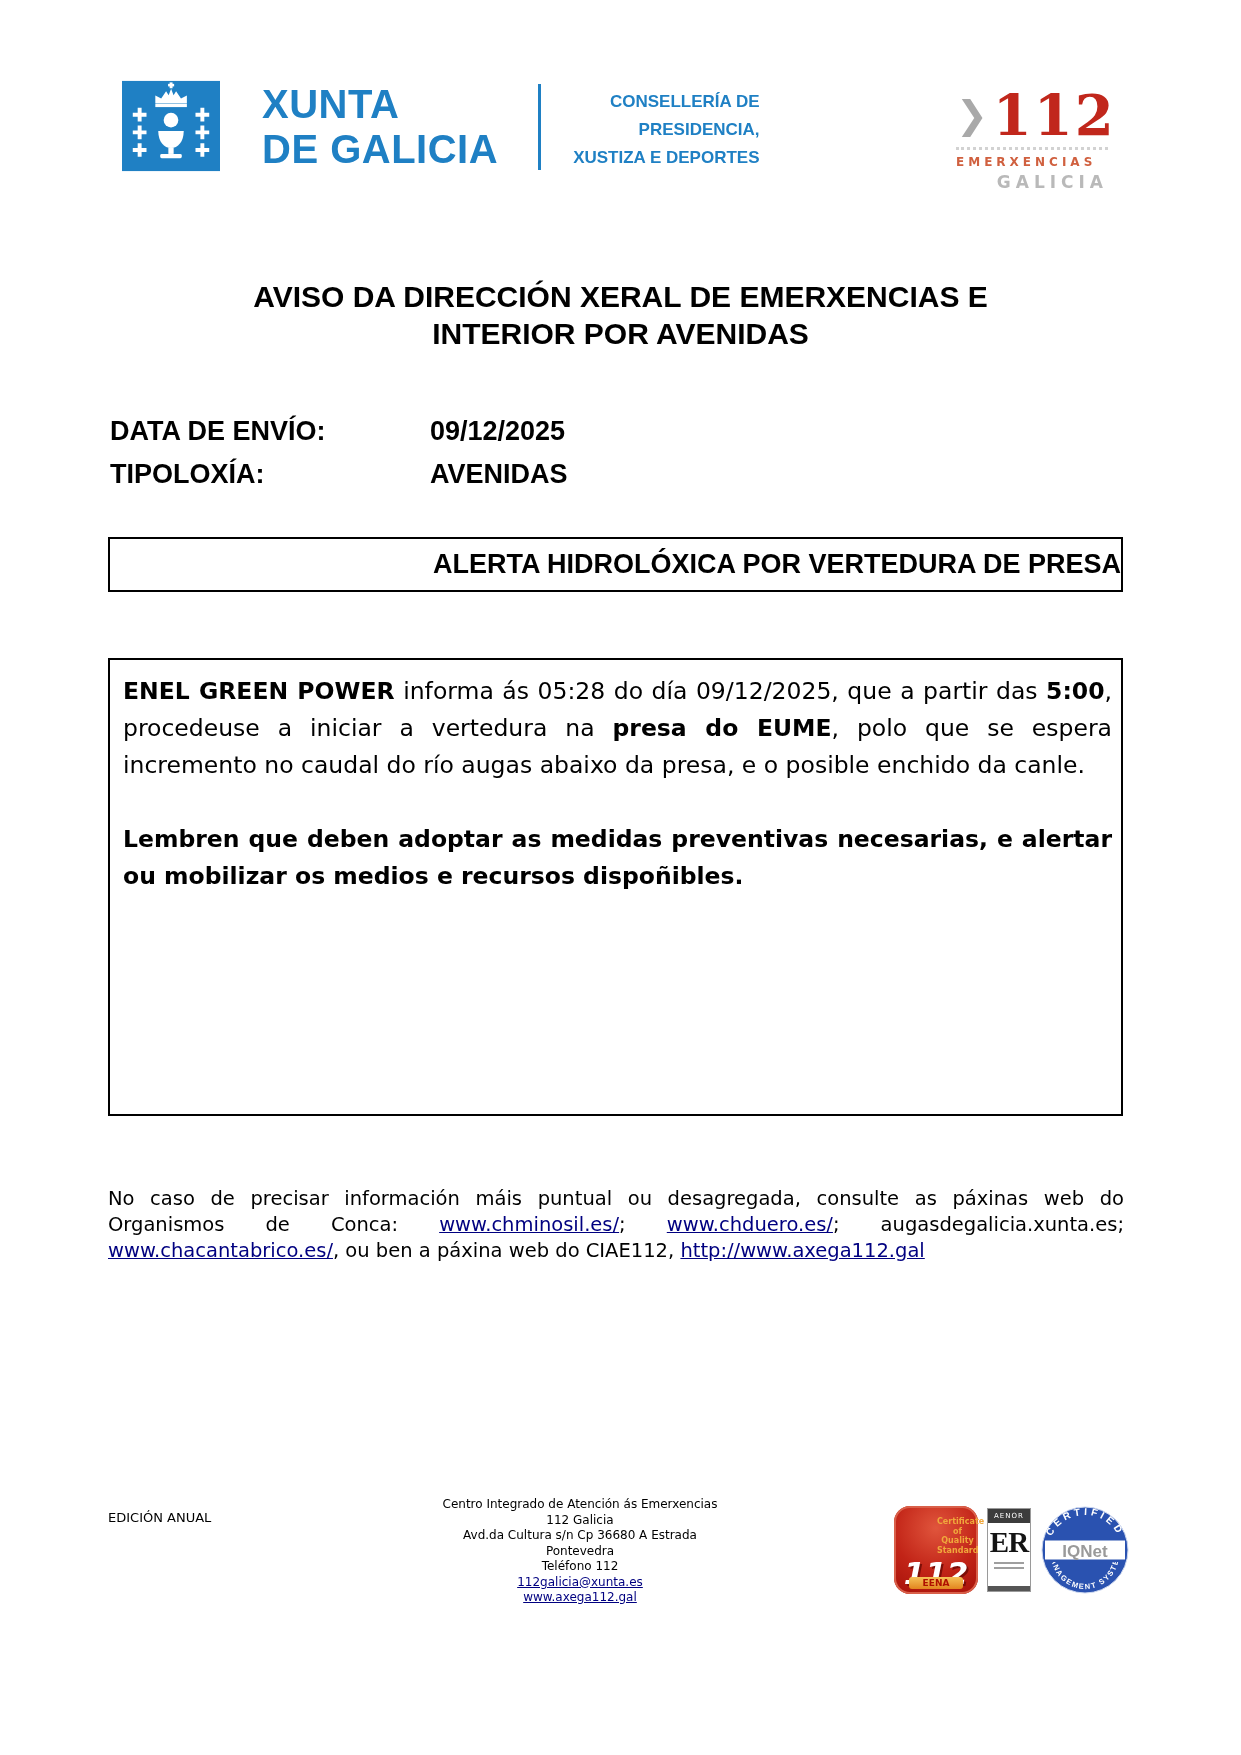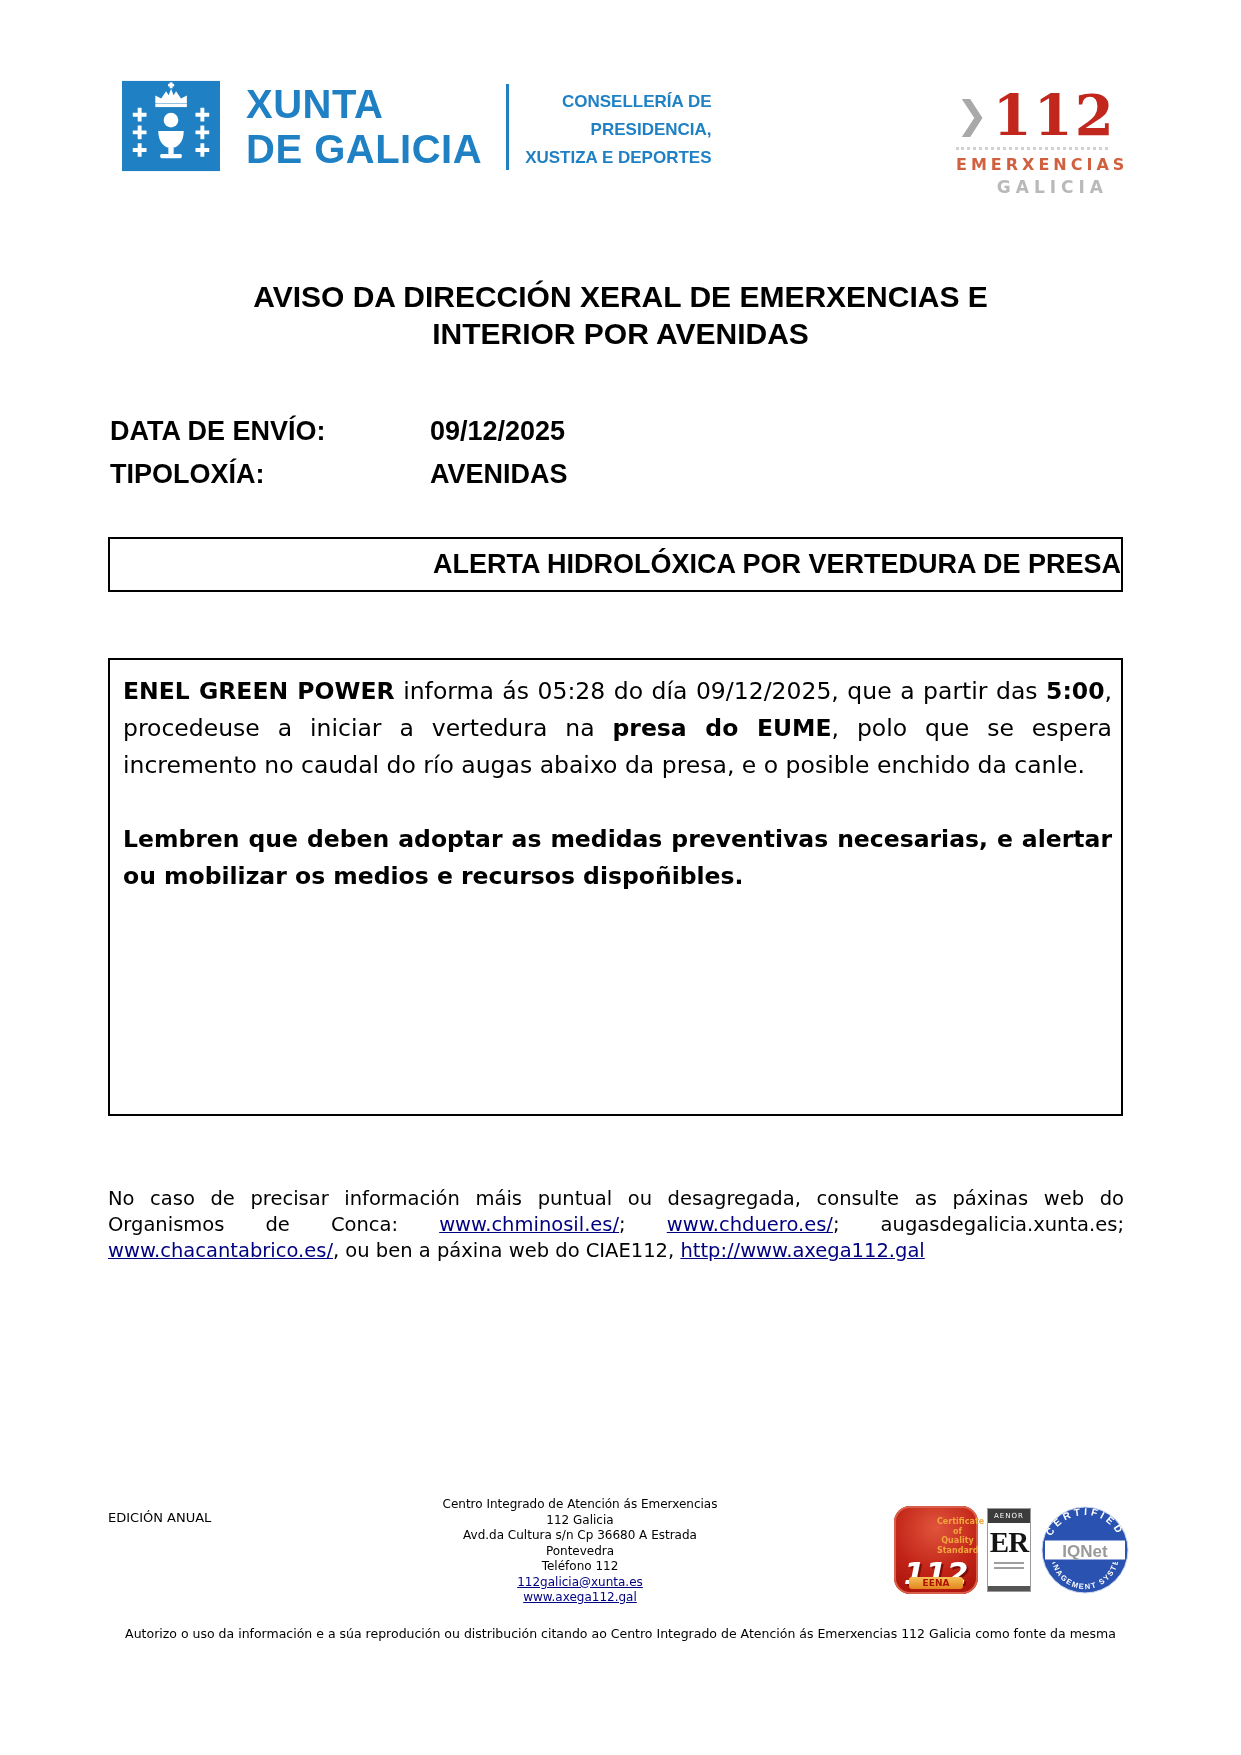--- a/index.html
+++ b/index.html
@@ -1,34 +1,34 @@
 <!DOCTYPE html>
 <html><head>
 <meta charset="utf-8">
 <style>
   html,body{margin:0;padding:0;background:#888;}
   .page{position:relative;width:1241px;height:1755px;background:#ffffff;margin:0 auto;
         font-family:"DejaVu Sans",sans-serif;color:#000;overflow:hidden;}
 
   
-  .header-brand{position:absolute;left:122px;top:80px;display:flex;align-items:flex-start;}
+  .header-brand{position:absolute;left:122px;top:80px;display:flex;align-items:flex-start;gap:16px;}
   .shield{width:98px;height:92px;flex:0 0 auto;}
   .brand-name{margin-left:26px;color:#1f80c4;font-family:"Liberation Sans",sans-serif;
               font-weight:700;font-size:40px;line-height:45px;letter-spacing:0.5px;padding-top:2px;}
   .brand-divider{width:3px;height:86px;background:#1f80c4;margin-left:24px;margin-top:4px;}
   .brand-dept{margin-left:16px;color:#1f80c4;font-family:"Liberation Sans",sans-serif;
               font-weight:700;font-size:17px;line-height:28px;padding-top:8px;text-align:right;}
 
   .logo112{position:absolute;left:956px;top:86px;width:152px;}
   .logo112-row{display:flex;align-items:center;}
   .arrow112{color:#a9a9a9;font-size:38px;font-weight:700;margin-right:5px;line-height:38px;}
   .num112{font-family:"DejaVu Serif",serif;font-weight:900;font-size:56px;line-height:58px;
           color:#c1271c;letter-spacing:2px;}
   .dots112{border-top:3px dotted #d2d2d2;margin:3px 0 5px 0;}
-  .emx112{color:#d0603f;font-size:16px;letter-spacing:4px;text-align:right;font-weight:700;}
+  .emx112{color:#d0603f;font-size:12px;letter-spacing:4px;font-weight:700;}
   .gal112{color:#b9b9b9;font-size:17px;letter-spacing:5px;text-align:right;font-weight:700;margin-top:3px;}
 
   
   .doc-title{position:absolute;left:0;top:278px;width:100%;text-align:center;}
   .doc-title span{display:inline-block;width:880px;font-family:"Liberation Sans",sans-serif;
                   font-weight:700;font-size:30px;line-height:37px;}
   .meta{position:absolute;left:110px;top:416px;font-family:"Liberation Sans",sans-serif;
         font-weight:700;font-size:27px;}
   .meta-row{margin-bottom:12px;}
   .meta-label{display:inline-block;width:320px;}
@@ -197,15 +197,14 @@
       <text font-size="7.5" font-weight="bold" fill="#ffffff" letter-spacing="1.5" font-family="Liberation Sans, sans-serif">
         <textPath href="#iqArcBottom" startOffset="50%" text-anchor="middle">MANAGEMENT SYSTEM</textPath>
       </text>
       <rect x="5" y="34" width="80" height="24" fill="#ffffff"></rect>
       <rect x="5" y="34" width="80" height="2.5" fill="#2a52b0"></rect>
       <rect x="5" y="55.5" width="80" height="2.5" fill="#2a52b0"></rect>
       <text x="45" y="52.5" text-anchor="middle" font-size="17" font-weight="bold" fill="#9a9a9a" font-family="Liberation Sans, sans-serif">IQNet</text>
     </svg>
   </div>
 
-  <div class="footer-auth">Autorizo o uso da información  e a súa reprodución ou distribución citando ao Centro Integrado de Atención ás Emerxencias 112 Galicia como fonte da mesma</div>
 
 </div>
 
 </body></html>

